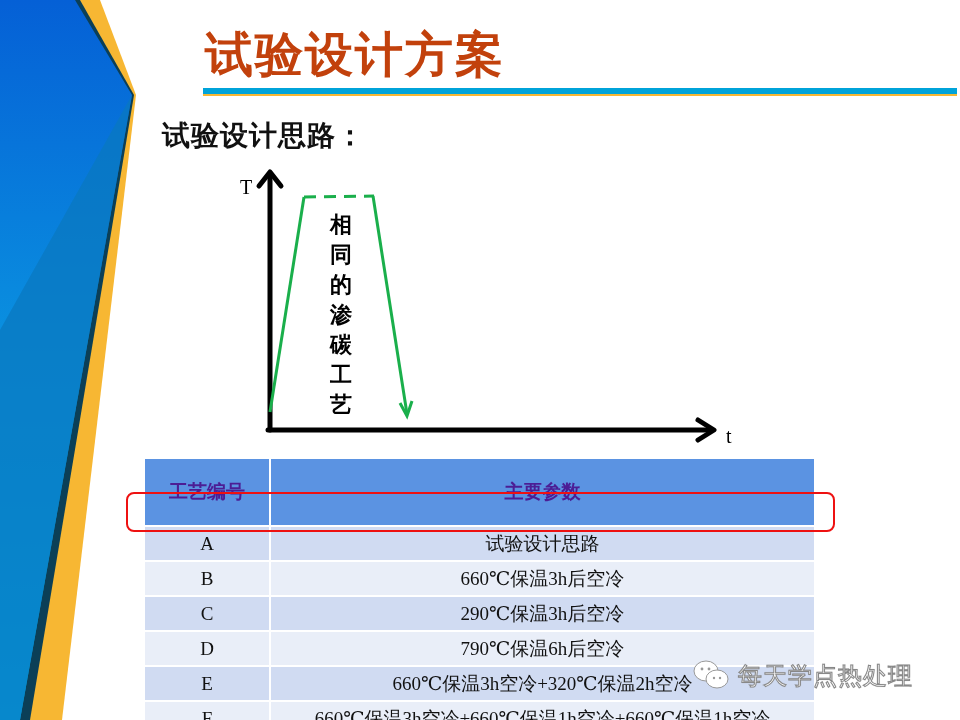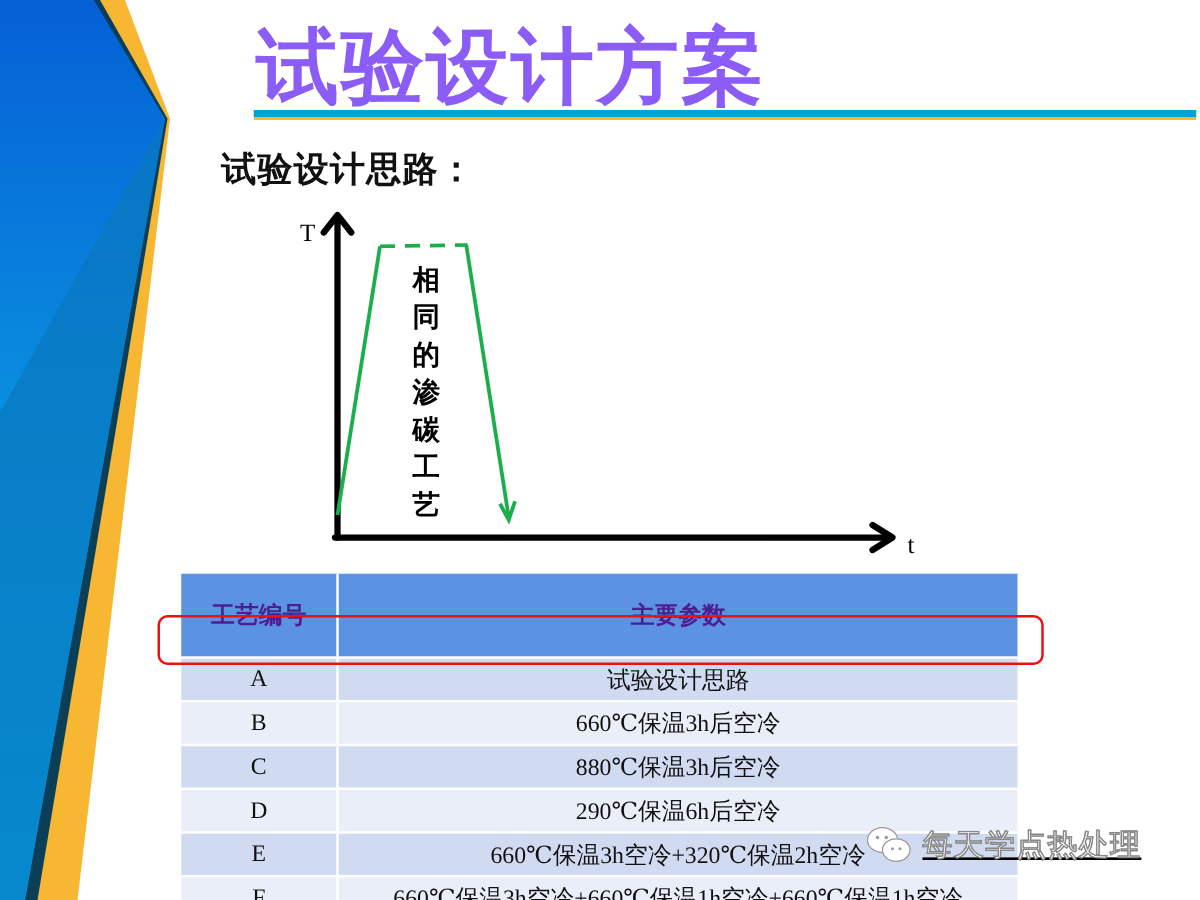--- a/index.html
+++ b/index.html
@@ -1,41 +1,41 @@
 <!DOCTYPE html>
 <html><head>
 <meta charset="utf-8">
 <style>
   html, body { margin:0; padding:0; }
   body { width:960px; height:720px; position:relative; overflow:hidden; background:#ffffff;
          font-family: "DejaVu Sans", "Liberation Sans", sans-serif; }
   .deco { position:absolute; left:0; top:0; width:960px; height:720px; pointer-events:none; }
-  .slide-title { position:absolute; left:205px; top:22px; font-size:66px; font-weight:bold;
-                 color:#8b5cf6; letter-spacing:2px; line-height:64px; white-space:nowrap; }
+  .slide-title { position:absolute; left:205px; top:22px; font-size:48px; font-weight:bold;
+                 color:#c2410c; letter-spacing:2px; line-height:64px; white-space:nowrap; }
   .title-rule { position:absolute; left:203px; top:88px; width:754px; height:6px; background:#00a3d9; }
   .title-rule-under { position:absolute; left:203px; top:94px; width:754px; height:2px; background:#f7b733; }
   .section-heading { position:absolute; left:162px; top:116px; font-size:28px; font-weight:bold;
-                     color:#111; letter-spacing:1px; line-height:40px; white-space:nowrap;margin-left:15px; }
+                     color:#111; letter-spacing:1px; line-height:40px; white-space:nowrap; }
   .diagram { position:absolute; left:0; top:0; width:960px; height:720px; }
   .axis-label { position:absolute; font-family:"Liberation Serif","DejaVu Serif",serif; font-size:20px; color:#000; }
   .vert-label { position:absolute; left:326px; top:210px; width:30px; font-size:22px; font-weight:bold;
                 color:#000; line-height:30px; text-align:center; }
   .vert-label span { display:block; }
   table.params { position:absolute; left:145px; top:459px; width:670px; border-collapse:collapse;
                  table-layout:fixed; }
   table.params th { background:#5b93e2; color:#4c1d95; font-size:19px; font-weight:bold; height:34px;
                     border-right:2px solid #fff; padding:16px; text-align:center; }
   table.params td { height:33px; padding:0; text-align:center; font-size:19px; color:#111;
                     font-family:"Liberation Serif","DejaVu Serif",serif;
                     border-top:2px solid #fff; border-right:2px solid #fff; white-space:nowrap; }
   table.params tr.odd td { background:#d0dbf2; }
   table.params tr.even td { background:#e9eef8; }
   .highlight-box { position:absolute; left:126px; top:492px; width:705px; height:36px;
                    border:2px solid #ee1111; border-radius:8px; }
-  .watermark { position:absolute; left:692px; top:660px; display:flex; align-items:center; gap:6px;text-decoration:underline; }
+  .watermark { position:absolute; left:692px; top:660px; display:flex; align-items:flex-start; gap:6px; }
   .wm-text { font-size:24px; color:#fff; -webkit-text-stroke:1px #888; letter-spacing:1px;
              text-shadow:0 0 1px #777; white-space:nowrap; }
 </style>
 </head>
 <body>
 
 <svg class="deco" viewBox="0 0 960 720">
   <defs>
     <linearGradient id="blueGrad" x1="0" y1="0" x2="0" y2="1">
       <stop offset="0" stop-color="#0560d6"></stop>
@@ -104,25 +104,25 @@
     <tr class="odd">
       <td>A</td>
       <td>试验设计思路</td>
     </tr>
     <tr class="even">
       <td>B</td>
       <td>660℃保温3h后空冷</td>
     </tr>
     <tr class="odd">
       <td>C</td>
-      <td>880℃保温3h后空冷</td>
+      <td>290℃保温3h后空冷</td>
     </tr>
     <tr class="even">
       <td>D</td>
-      <td>290℃保温6h后空冷</td>
+      <td>790℃保温6h后空冷</td>
     </tr>
     <tr class="odd">
       <td>E</td>
       <td>660℃保温3h空冷+320℃保温2h空冷</td>
     </tr>
     <tr class="even">
       <td>F</td>
       <td>660℃保温3h空冷+660℃保温1h空冷+660℃保温1h空冷</td>
     </tr>
   </tbody>

